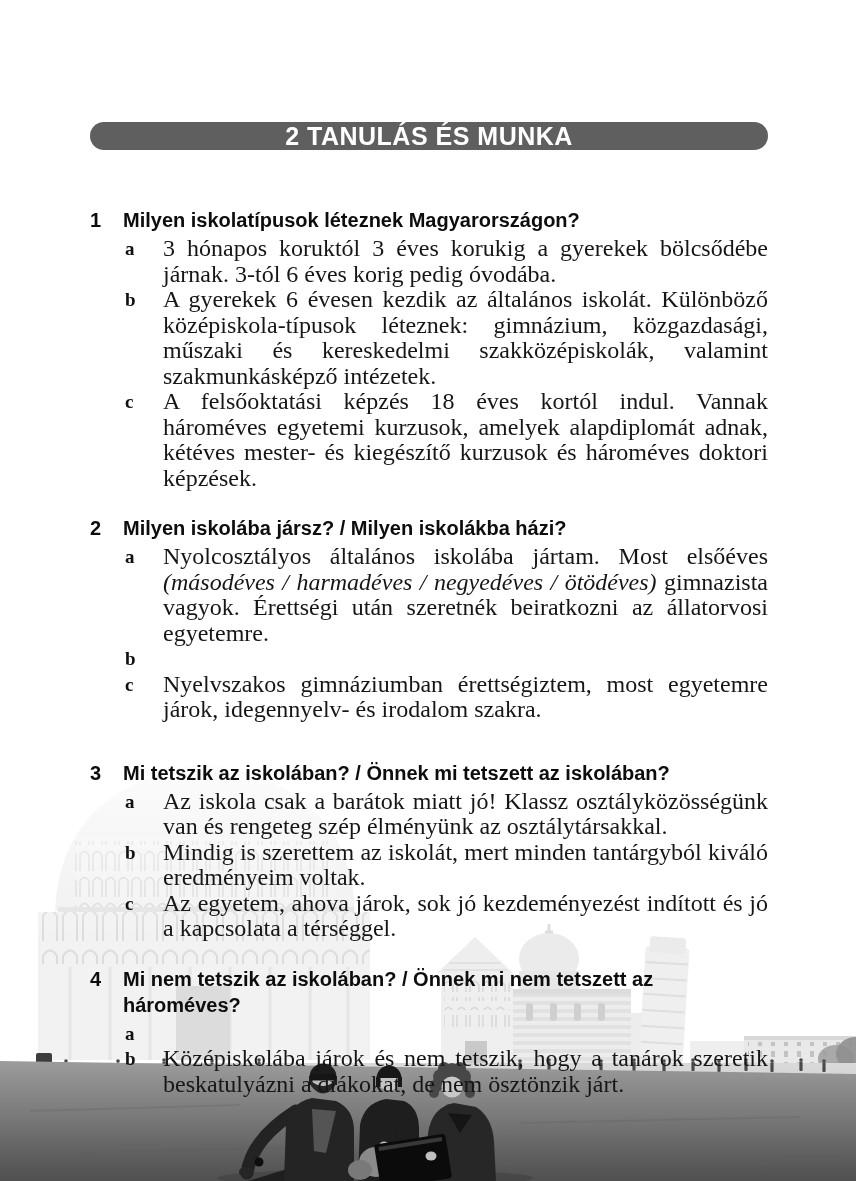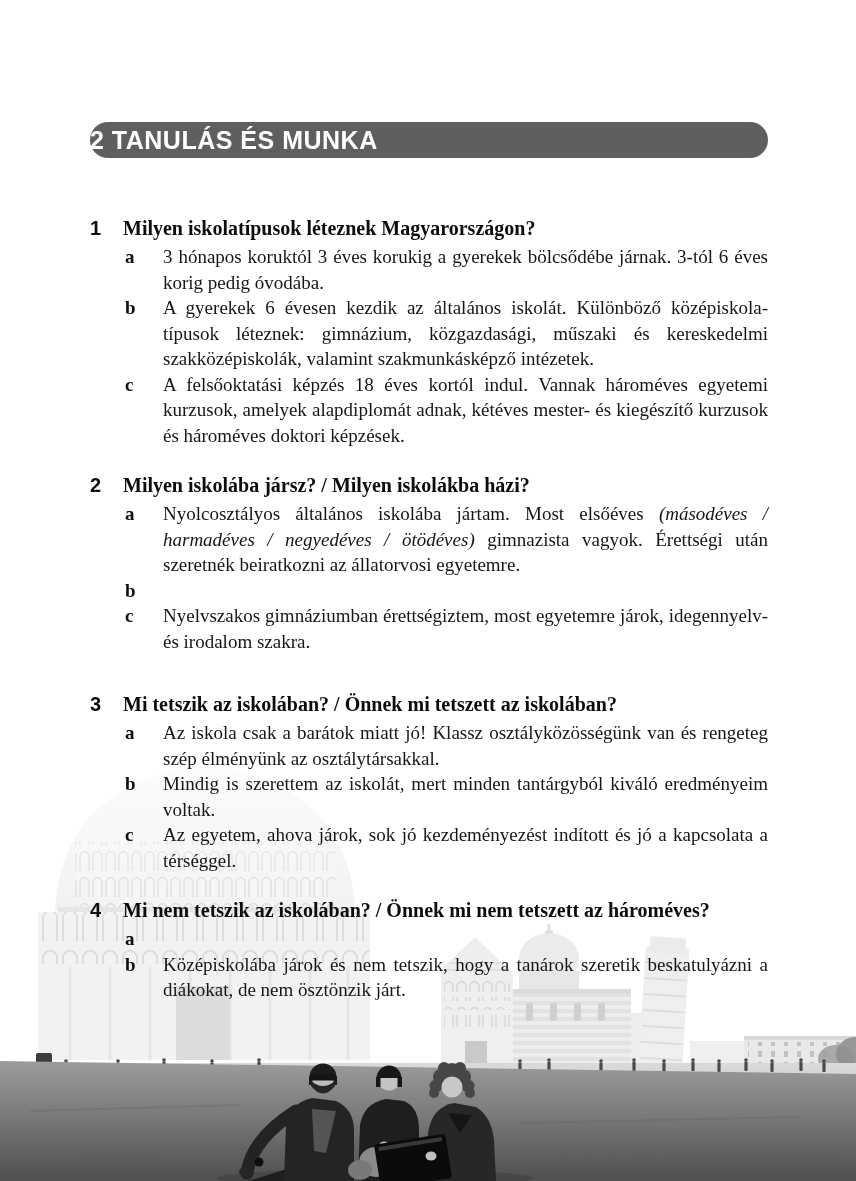--- a/index.html
+++ b/index.html
@@ -15,51 +15,51 @@
     position:absolute;left:0;bottom:0;width:856px;height:440px;
     z-index:0;display:block;
   }
   .content{
     position:absolute;inset:0;z-index:1;
     padding:0 88px 0 90px;
     box-sizing:border-box;
   }
   .banner{
     margin-top:122px;
-    width:678px;height:36px;
+    width:678px;height:28px;
     background:#5f5f5f;
     border-radius:22px;
-    display:flex;align-items:center;
+    display:flex;align-items:center;justify-content:center;
   }
   .banner-title{
     font-family:"Liberation Sans", sans-serif;
     font-weight:700;font-size:25px;letter-spacing:0.5px;
     color:#ffffff;
   }
   .questions{margin-top:57px;}
   .question{margin-bottom:24px;}
   .question.extra-gap{margin-top:37px;}
   .q-head{
     display:flex;
     font-family:"Liberation Sans", sans-serif;
     font-weight:700;font-size:20px;line-height:26px;
     color:#0d0d0d;
     margin-bottom:3px;
   }
   .q-num{flex:none;width:33px;}
-  .q-title{flex:1;font-family:Liberation Serif, serif;}
+  .q-title{flex:1;}
   .answer{display:flex;padding-left:35px;}
   .a-letter{
     flex:none;width:38px;
     font-weight:700;font-size:19px;line-height:25.5px;
     color:#111;
   }
   .a-text{
     flex:1;margin:0;
-    font-size:19px;line-height:25.5px;
+    font-size:24px;line-height:25.5px;
     text-align:justify;
     hyphens:auto;-webkit-hyphens:auto;
   }
   .seg-italic{font-style:italic;}
 </style>
 </head>
 <body>
 
 <div class="page">
 

